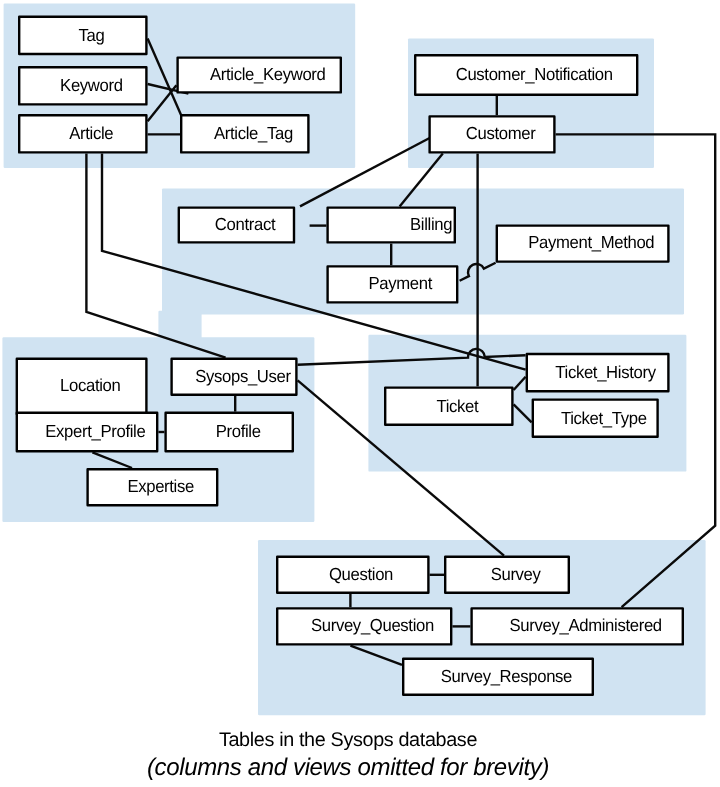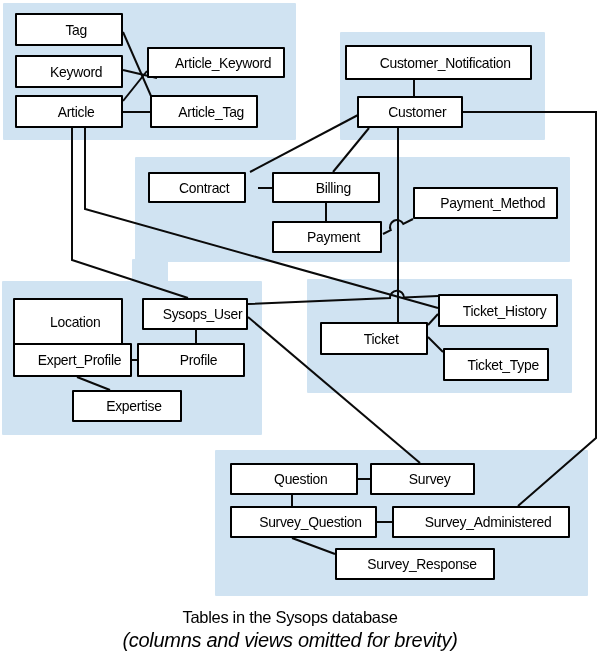--- a/index.html
+++ b/index.html
@@ -79,21 +79,21 @@
     </div>
     <div class="node" style="left: 345px; top: 45px; width: 187px; height: 35px; background: rgb(255, 255, 255); border-color: rgb(0, 0, 0);">
       <span>Customer_Notification</span>
     </div>
     <div class="node" style="left: 357px; top: 96px; width: 106px; height: 32px; background: rgb(255, 255, 255); border-color: rgb(0, 0, 0);">
       <span>Customer</span>
     </div>
     <div class="node" style="left: 148px; top: 172px; width: 98px; height: 31px; background: rgb(255, 255, 255); border-color: rgb(0, 0, 0);">
       <span>Contract</span>
     </div>
-    <div class="node" style="left: 272px; top: 172px; width: 108px; height: 31px; background: rgb(255, 255, 255); border-color: rgb(0, 0, 0);">
+    <div class="node" style="left: 272px; top: 172px; width: 108px; height: 31px; background: rgb(255, 255, 255); border-color: rgb(0, 0, 0); justify-content: flex-end;">
       <span>Billing</span>
     </div>
     <div class="node" style="left: 272px; top: 221px; width: 110px; height: 32px; background: rgb(255, 255, 255); border-color: rgb(0, 0, 0);">
       <span>Payment</span>
     </div>
     <div class="node" style="left: 413px; top: 187px; width: 145px; height: 32px; background: rgb(255, 255, 255); border-color: rgb(0, 0, 0);">
       <span>Payment_Method</span>
     </div>
     <div class="node" style="left: 13px; top: 298px; width: 110px; height: 48px; background: rgb(255, 255, 255); border-color: rgb(0, 0, 0);">
       <span>Location</span>
@@ -109,21 +109,21 @@
     </div>
     <div class="node" style="left: 72px; top: 390px; width: 110px; height: 32px; background: rgb(255, 255, 255); border-color: rgb(0, 0, 0);">
       <span>Expertise</span>
     </div>
     <div class="node" style="left: 320px; top: 322px; width: 108px; height: 33px; background: rgb(255, 255, 255); border-color: rgb(0, 0, 0);">
       <span>Ticket</span>
     </div>
     <div class="node" style="left: 438px; top: 294px; width: 120px; height: 33px; background: rgb(255, 255, 255); border-color: rgb(0, 0, 0);">
       <span>Ticket_History</span>
     </div>
-    <div class="node" style="left: 443px; top: 348px; width: 106px; height: 33px; background: rgb(255, 255, 255); border-color: rgb(0, 0, 0);">
+    <div class="node" style="left: 443px; top: 332px; width: 106px; height: 33px; background: rgb(255, 255, 255); border-color: rgb(0, 0, 0);">
       <span>Ticket_Type</span>
     </div>
     <div class="node" style="left: 230px; top: 463px; width: 128px; height: 32px; background: rgb(255, 255, 255); border-color: rgb(0, 0, 0);">
       <span>Question</span>
     </div>
     <div class="node" style="left: 370px; top: 463px; width: 105px; height: 32px; background: rgb(255, 255, 255); border-color: rgb(0, 0, 0);">
       <span>Survey</span>
     </div>
     <div class="node" style="left: 230px; top: 506px; width: 147px; height: 32px; background: rgb(255, 255, 255); border-color: rgb(0, 0, 0);">
       <span>Survey_Question</span>

